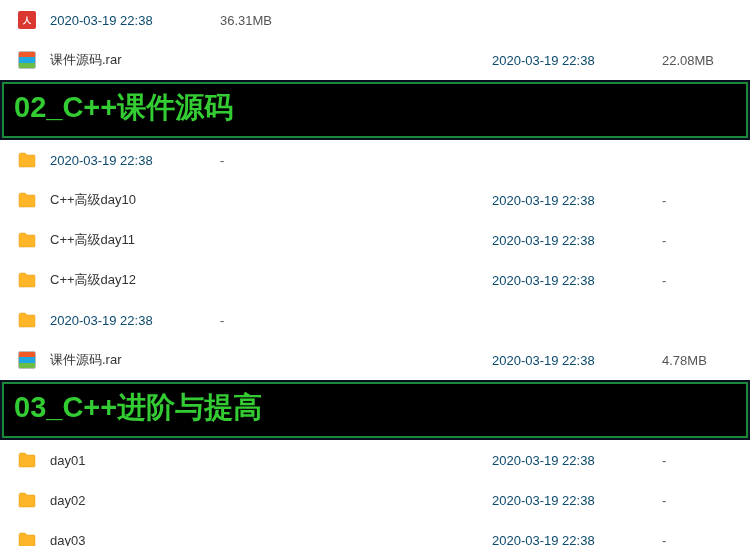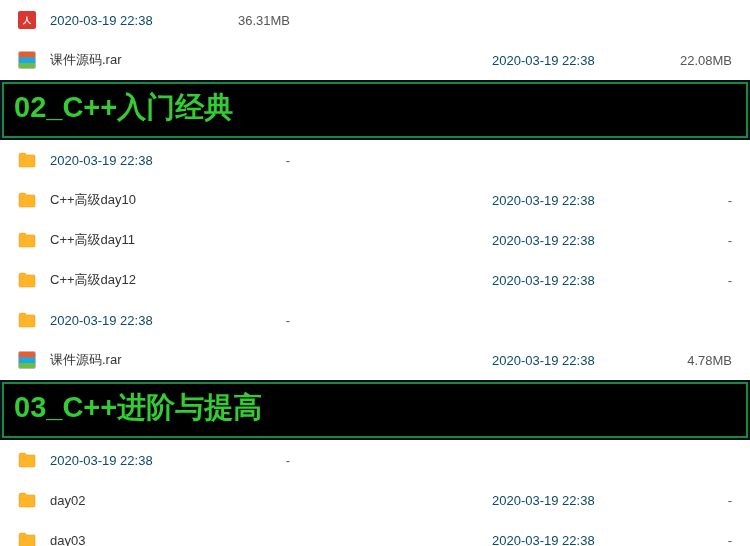--- a/index.html
+++ b/index.html
@@ -35,21 +35,21 @@
   .file-row .date {
     width: 170px;
     flex: 0 0 auto;
     color: #0c4a6e;
     text-align: left;
   }
   .file-row .size {
     width: 70px;
     flex: 0 0 auto;
     color: #555;
-    text-align: right;
+    text-align: left;
   }
   .section-header {
     background: #000000;
     border: 2px solid #1a8a3a;
     padding: 4px 10px 8px 10px;
     margin: 2px 2px;
   }
   .section-header h2 {
     color: #33cc33;
     font-size: 29px;
@@ -96,21 +96,21 @@
             <div class="r2"></div>
             <div class="r3"></div>
           </span>
         </span>
         <span class="name">课件源码.rar</span>
         <span class="date">2020-03-19 22:38</span>
         <span class="size">22.08MB</span>
       </div>
     </div>
     <div class="section-header">
-      <h2>02_C++入门经典</h2>
+      <h2>02_C++课件源码</h2>
     </div>
     <div class="file-block">
       <div class="file-row">
         <span class="icon-slot">
           <span class="folder-icon">
             <svg width="18" height="16" viewBox="0 0 18 16">
               <path d="M1 3 Q1 1 3 1 L7 1 L9 3 L16 3 Q17 3 17 4 L17 14 Q17 15 16 15 L2 15 Q1 15 1 14 Z" fill="#ffb528" stroke="#e09a1a" stroke-width="0.5"></path>
             </svg>
           </span>
         </span>
@@ -182,20 +182,21 @@
     </div>
     <div class="file-block">
       <div class="file-row">
         <span class="icon-slot">
           <span class="folder-icon">
             <svg width="18" height="16" viewBox="0 0 18 16">
               <path d="M1 3 Q1 1 3 1 L7 1 L9 3 L16 3 Q17 3 17 4 L17 14 Q17 15 16 15 L2 15 Q1 15 1 14 Z" fill="#ffb528" stroke="#e09a1a" stroke-width="0.5"></path>
             </svg>
           </span>
         </span>
+        <span class="name">day01</span>
         <span class="date">2020-03-19 22:38</span>
         <span class="size">-</span>
       </div>
       <div class="file-row">
         <span class="icon-slot">
           <span class="folder-icon">
             <svg width="18" height="16" viewBox="0 0 18 16">
               <path d="M1 3 Q1 1 3 1 L7 1 L9 3 L16 3 Q17 3 17 4 L17 14 Q17 15 16 15 L2 15 Q1 15 1 14 Z" fill="#ffb528" stroke="#e09a1a" stroke-width="0.5"></path>
             </svg>
           </span>

